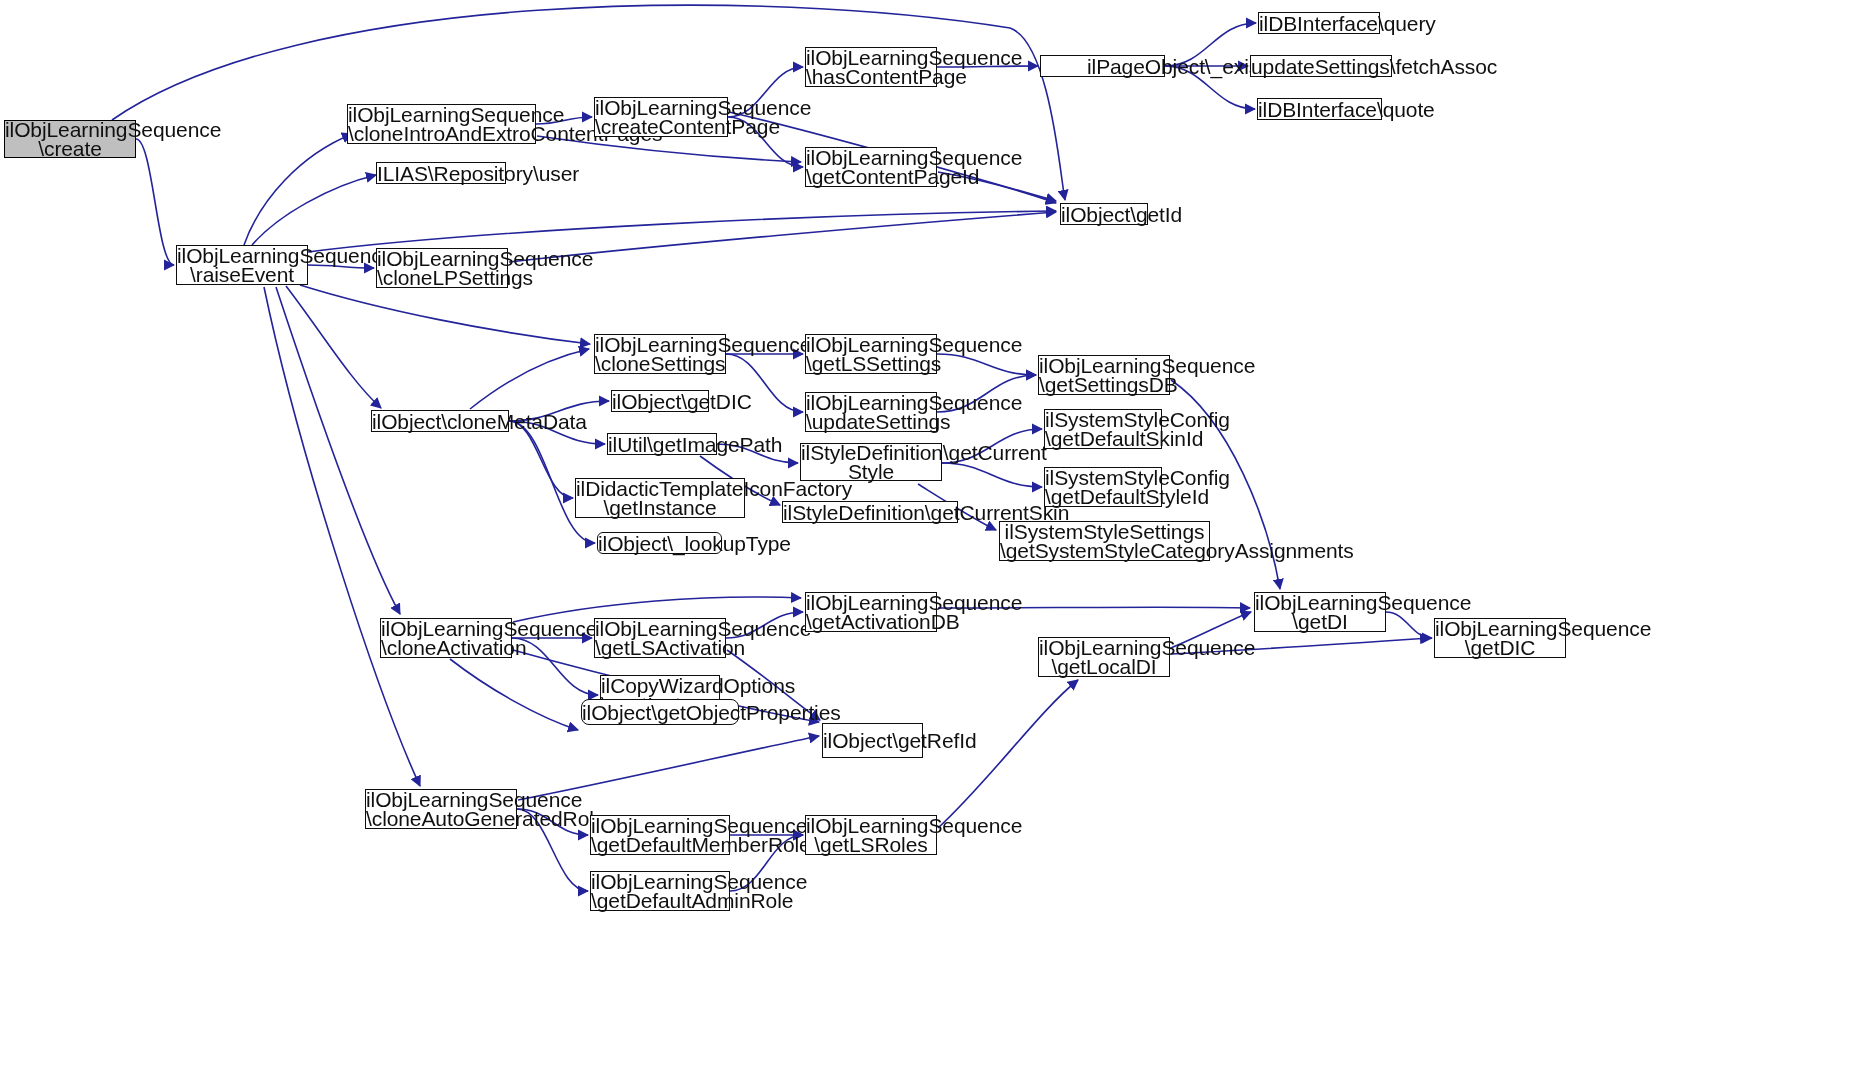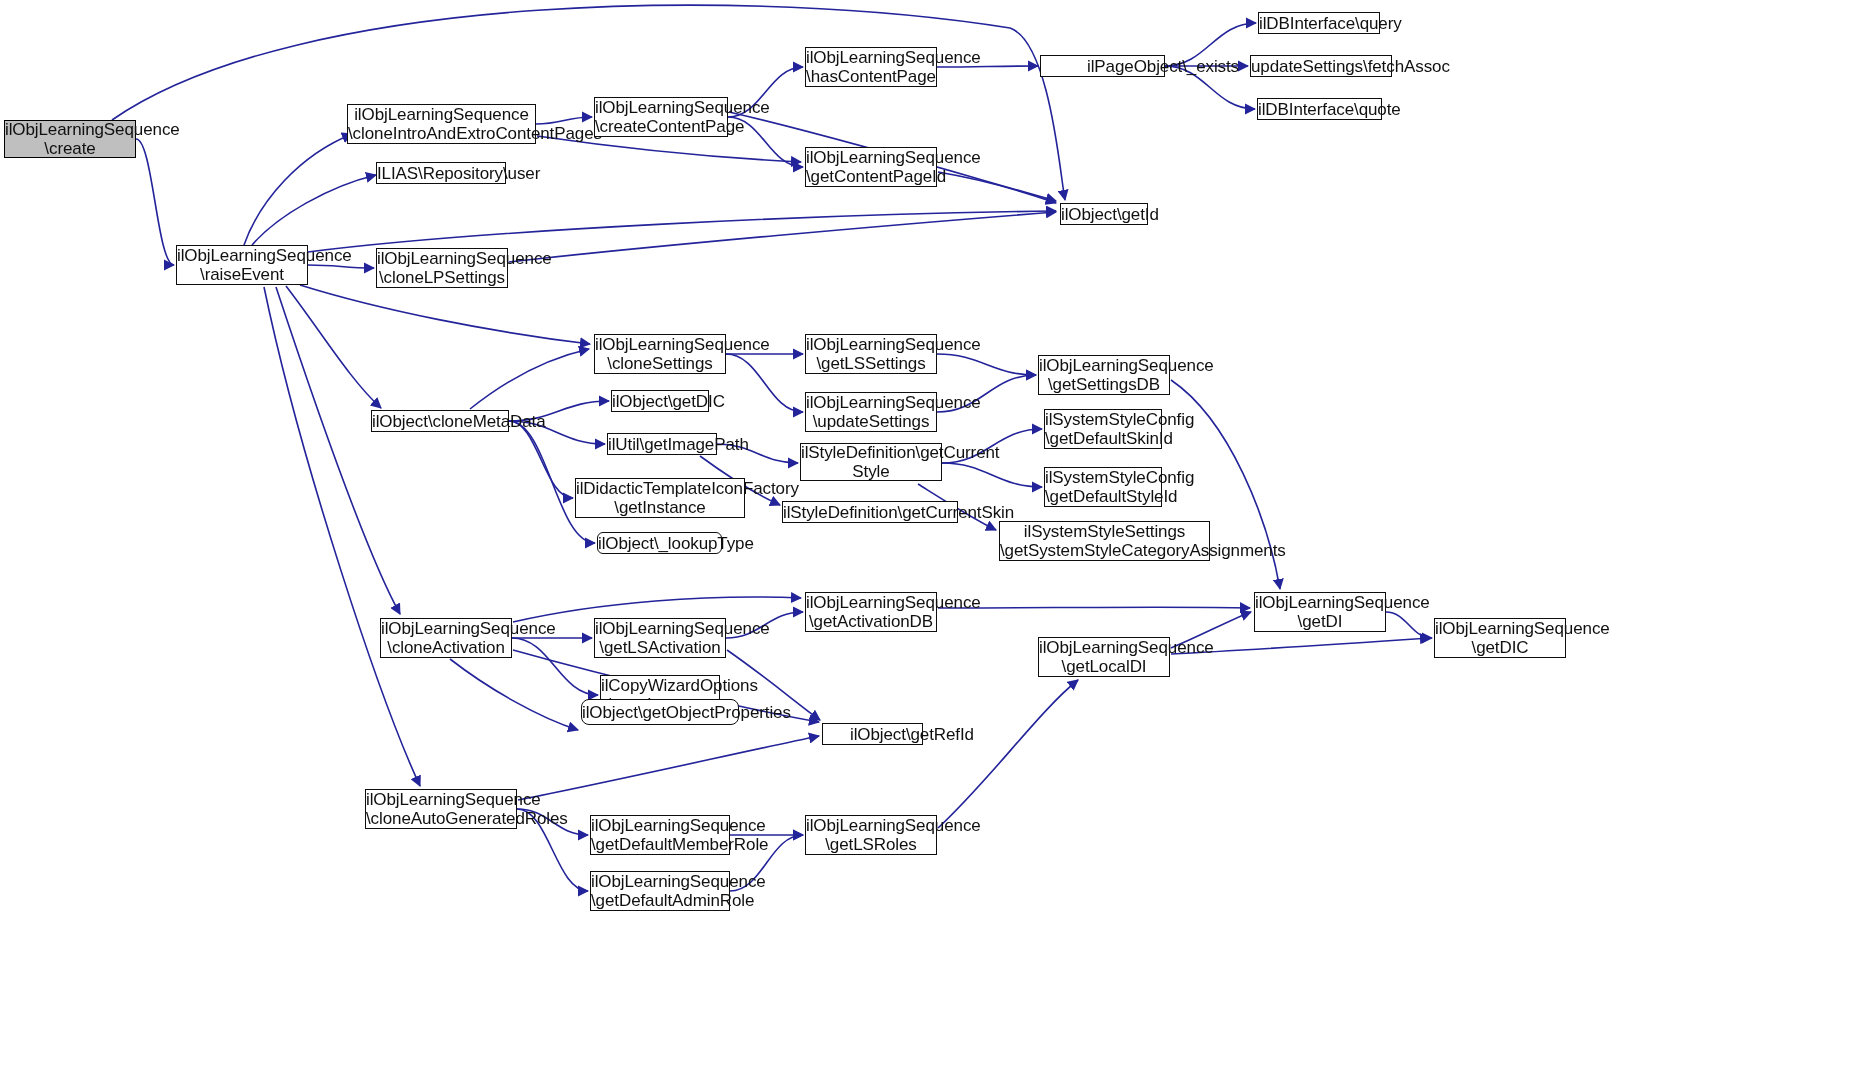--- a/index.html
+++ b/index.html
@@ -22,21 +22,21 @@
     width: 1849px;
     height: 1076px;
     pointer-events: none;
   }
   .node {
     position: absolute;
     box-sizing: border-box;
     border: 1px solid #0e0e0e;
     background: #ffffff;
     color: #101010;
-    font-size: 17px;
+    font-size: 21px;
     line-height: 19px;
     text-align: center;
     display: flex;
     align-items: center;
     justify-content: center;
     white-space: pre;
     letter-spacing: -0.1px;
     z-index: 2;
   }
   .node.current {
@@ -160,21 +160,21 @@
 \getSystemStyleCategoryAssignments</span></div>
       <div class="node" style="left: 380px; top: 618px; width: 132px; height: 40px;"><span>ilObjLearningSequence
 \cloneActivation</span></div>
       <div class="node" style="left: 594px; top: 618px; width: 132px; height: 40px;"><span>ilObjLearningSequence
 \getLSActivation</span></div>
       <div class="node" style="left: 600px; top: 675px; width: 120px; height: 40px;"><span>ilCopyWizardOptions
 \_getInstance</span></div>
       <div class="node" style="left: 581px; top: 699px; width: 158px; height: 26px; border-radius: 8px;"><span>ilObject\getObjectProperties</span></div>
       <div class="node" style="left: 805px; top: 592px; width: 132px; height: 40px;"><span>ilObjLearningSequence
 \getActivationDB</span></div>
-      <div class="node" style="left: 822px; top: 723px; width: 101px; height: 22px; padding-left: 27px;"><span>ilObject\getRefId</span></div>
+      <div class="node" style="left: 822px; top: 723px; width: 101px; height: 35px;"><span>ilObject\getRefId</span></div>
       <div class="node" style="left: 1254px; top: 592px; width: 132px; height: 40px;"><span>ilObjLearningSequence
 \getDI</span></div>
       <div class="node" style="left: 1434px; top: 618px; width: 132px; height: 40px;"><span>ilObjLearningSequence
 \getDIC</span></div>
       <div class="node" style="left: 1038px; top: 637px; width: 132px; height: 40px;"><span>ilObjLearningSequence
 \getLocalDI</span></div>
       <div class="node" style="left: 365px; top: 789px; width: 152px; height: 40px;"><span>ilObjLearningSequence
 \cloneAutoGeneratedRoles</span></div>
       <div class="node" style="left: 590px; top: 815px; width: 140px; height: 40px;"><span>ilObjLearningSequence
 \getDefaultMemberRole</span></div>

